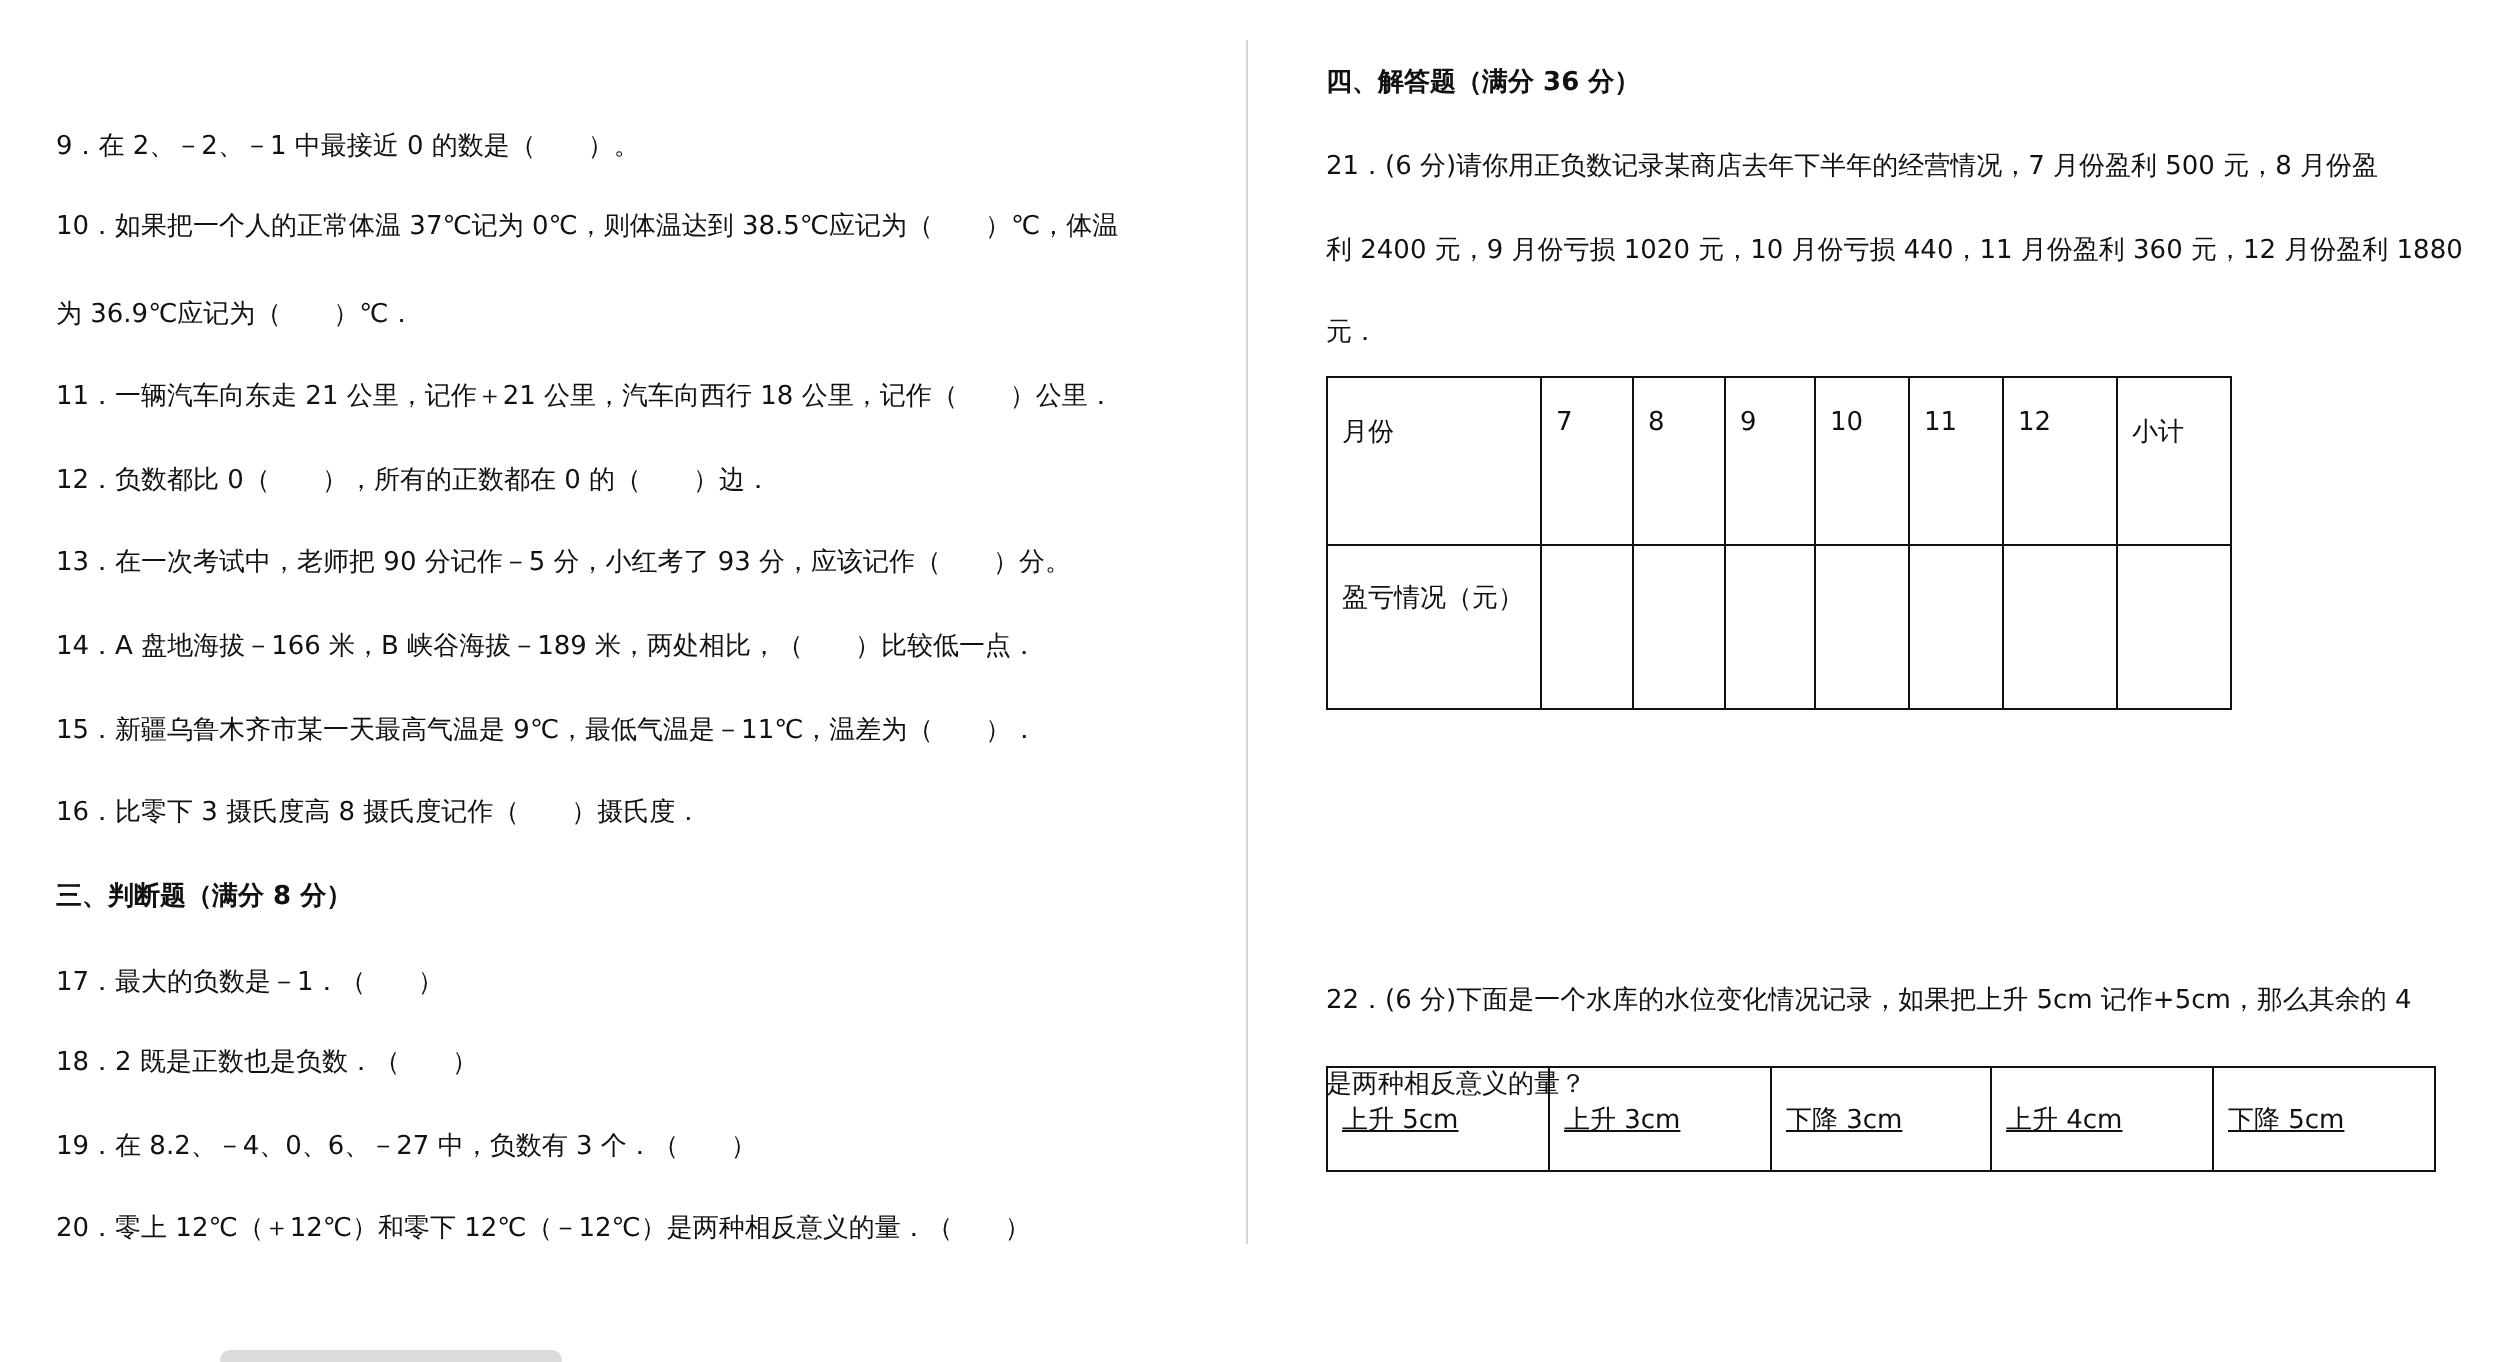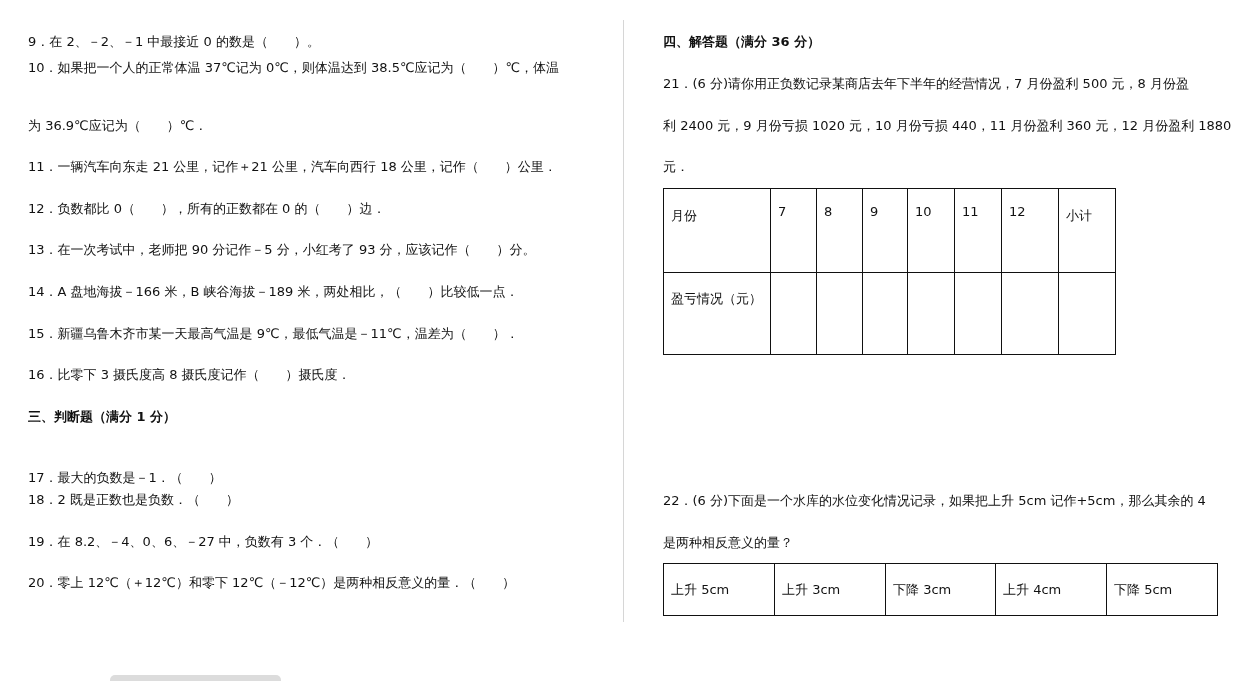--- a/index.html
+++ b/index.html
@@ -16,21 +16,21 @@
     color: #111111;
     font-size: 13px;
   }
   .line {
     position: absolute;
     white-space: nowrap;
     line-height: 18px;
     height: 18px;
     letter-spacing: 0px;
   }
-  .left .line { left: 28px; }
+  .left .line { left: 28px; margin-top: 32px; }
   .right .line { left: 663px; }
   .heading { font-weight: bold; }
   .divider {
     position: absolute;
     left: 623px;
     top: 20px;
     width: 1px;
     height: 602px;
     background: #d6d6d6;
   }
@@ -44,48 +44,48 @@
     padding: 0;
     font-size: 13px;
     position: relative;
   }
   #t1 { left: 663px; top: 188px; width: 453px; text-align: center; }
   #t1 tr.r1 td { height: 83px; vertical-align: top; }
   #t1 tr.r2 td { height: 81px; vertical-align: top; margin-top: 15px; }
   #t1 td .cell { position: absolute; left: 7px; top: 15px; white-space: nowrap; }
   #t1 td .cell.big { top: 18px; }
   #t1 tr.r2 td .cell { top: 17px; }
-  #t2 { left: 663px; top: 563px; width: 555px; }
+  #t2 { left: 663px; top: 533px; width: 555px; text-decoration: underline; }
   #t2 td { height: 51px; vertical-align: middle; }
   #t2 td .cell { padding-left: 7px; white-space: nowrap; }
   .scrollbar-thumb {
     position: absolute;
     left: 110px;
     top: 675px;
     width: 171px;
     height: 10px;
     border-radius: 5px;
     background: #dcdcdc;
   }
 </style>
 </head>
 <body>
 
 <div class="left">
   <div class="line" style="top:33px">9．在 2、－2、－1 中最接近 0 的数是（　　）。</div>
-  <div class="line" style="top:59px">10．如果把一个人的正常体温 37℃记为 0℃，则体温达到 38.5℃应记为（　　）℃，体温</div>
+  <div class="line" style="top:73px">10．如果把一个人的正常体温 37℃记为 0℃，则体温达到 38.5℃应记为（　　）℃，体温</div>
   <div class="line" style="top:117px">为 36.9℃应记为（　　）℃．</div>
   <div class="line" style="top:158px">11．一辆汽车向东走 21 公里，记作＋21 公里，汽车向西行 18 公里，记作（　　）公里．</div>
   <div class="line" style="top:200px">12．负数都比 0（　　），所有的正数都在 0 的（　　）边．</div>
   <div class="line" style="top:241px">13．在一次考试中，老师把 90 分记作－5 分，小红考了 93 分，应该记作（　　）分。</div>
   <div class="line" style="top:283px">14．A 盘地海拔－166 米，B 峡谷海拔－189 米，两处相比，（　　）比较低一点．</div>
   <div class="line" style="top:325px">15．新疆乌鲁木齐市某一天最高气温是 9℃，最低气温是－11℃，温差为（　　）．</div>
   <div class="line" style="top:366px">16．比零下 3 摄氏度高 8 摄氏度记作（　　）摄氏度．</div>
-  <div class="line heading" style="top:408px">三、判断题（满分 1 分）</div>
-  <div class="line" style="top:469px">17．最大的负数是－1．（　　）</div>
+  <div class="line heading" style="top:408px">三、判断题（满分 8 分）</div>
+  <div class="line" style="top:451px">17．最大的负数是－1．（　　）</div>
   <div class="line" style="top:491px">18．2 既是正数也是负数．（　　）</div>
   <div class="line" style="top:533px">19．在 8.2、－4、0、6、－27 中，负数有 3 个．（　　）</div>
   <div class="line" style="top:574px">20．零上 12℃（＋12℃）和零下 12℃（－12℃）是两种相反意义的量．（　　）</div>
 </div>
 
 <div class="divider"></div>
 
 <div class="right">
   <div class="line heading" style="top:33px">四、解答题（满分 36 分）</div>
   <div class="line" style="top:75px">21．(6 分)请你用正负数记录某商店去年下半年的经营情况，7 月份盈利 500 元，8 月份盈</div>

